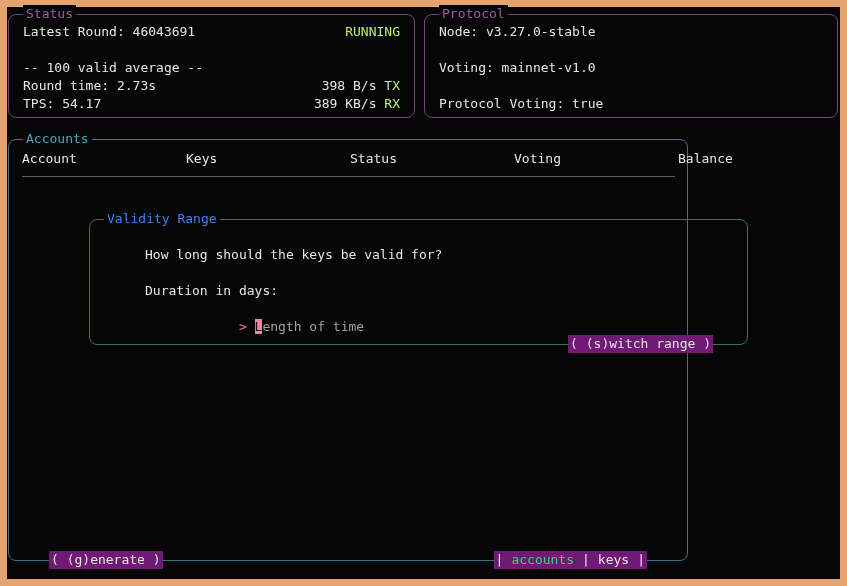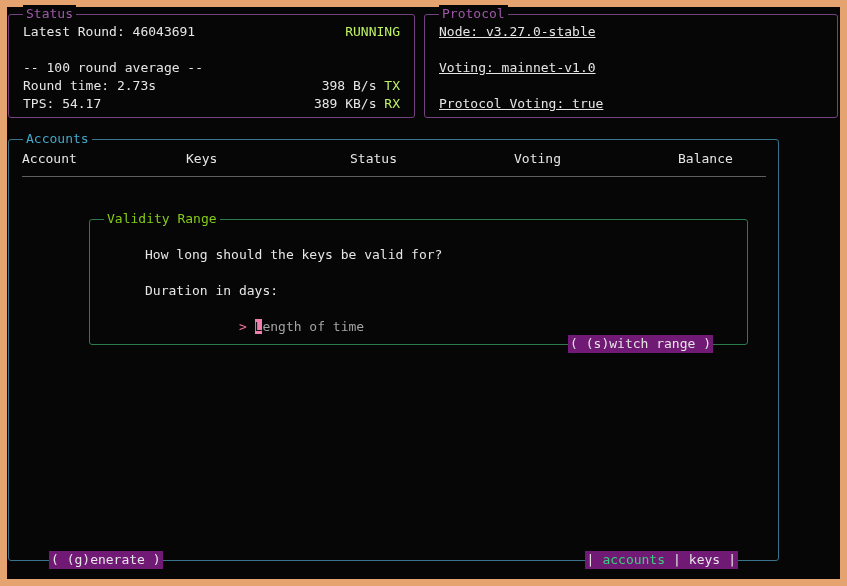--- a/index.html
+++ b/index.html
@@ -11,43 +11,43 @@
     background: #e5a36f; 
     overflow: hidden;
   }
   .terminal {
     position: absolute; inset: 7px;
     background: #060606;
     color: #e6e6e6;
   }
 
   
-  .tui-box { position: absolute; border: 1px solid; border-radius: 3px; }
+  .tui-box { position: absolute; border: 1px solid; border-radius: 8px; }
   .box-title {
     position: absolute; top: -10px; left: 14px;
     background: #060606; padding: 0 3px;
     line-height: 18px; white-space: pre;
   }
   .box-btn {
     position: absolute; bottom: -9px;
     background: #701a75; padding: 0 2px;
     color: #e6e6e6; line-height: 18px; white-space: pre;
     cursor: pointer;
   }
 
   .status-box, .protocol-box { border-color: #74427f; }
   .status-box .box-title, .protocol-box .box-title { color: #9e58a8; }
   .accounts-box { border-color: #38758c; }
   .accounts-box > .box-title { color: #44a6c9; }
   .validity-box { border-color: #2c7a4b; }
-  .validity-box .box-title { color: #84cc16; }
+  .validity-box .box-title { color: #3b82f6; }
 
   .status-box   { left: 1px;   top: 7px;   width: 407px; height: 104px; }
-  .protocol-box { left: 417px; top: 7px;   width: 414px; height: 104px; text-decoration: underline; }
-  .accounts-box { left: 1px;   top: 132px; width: 771px; height: 422px; }
+  .protocol-box { left: 417px; top: 7px;   width: 414px; height: 104px; }
+  .accounts-box { left: 1px;   top: 132px; width: 680px; height: 422px; }
   .validity-box { left: 80px;  top: 79px;  width: 659px; height: 126px; }
 
   .pad { padding: 8px 14px 0 14px; }
   .row { display: flex; justify-content: space-between; height: 18px; white-space: pre; }
   .green { color: #bef264; }
 
   
   .acct-header {
     display: grid; grid-template-columns: repeat(5, 164px);
     padding-left: 13px; margin-top: 10px; height: 18px; white-space: pre;
@@ -78,21 +78,21 @@
 
     <div class="tui-box status-box">
       <span class="box-title">Status</span>
       <div class="pad">
         <div class="row">
           <span>Latest Round: 46043691</span>
           <span class="green">RUNNING</span>
         </div>
         <div class="row"></div>
         <div class="row">
-          <span>-- 100 round average --</span>
+          <span>-- 100 valid average --</span>
         </div>
         <div class="row">
           <span>Round time: 2.73s</span>
           <span><span>398 B/s </span><span class="green">TX</span></span>
         </div>
         <div class="row">
           <span>TPS: 54.17</span>
           <span><span>389 KB/s </span><span class="green">RX</span></span>
         </div>
       </div>

